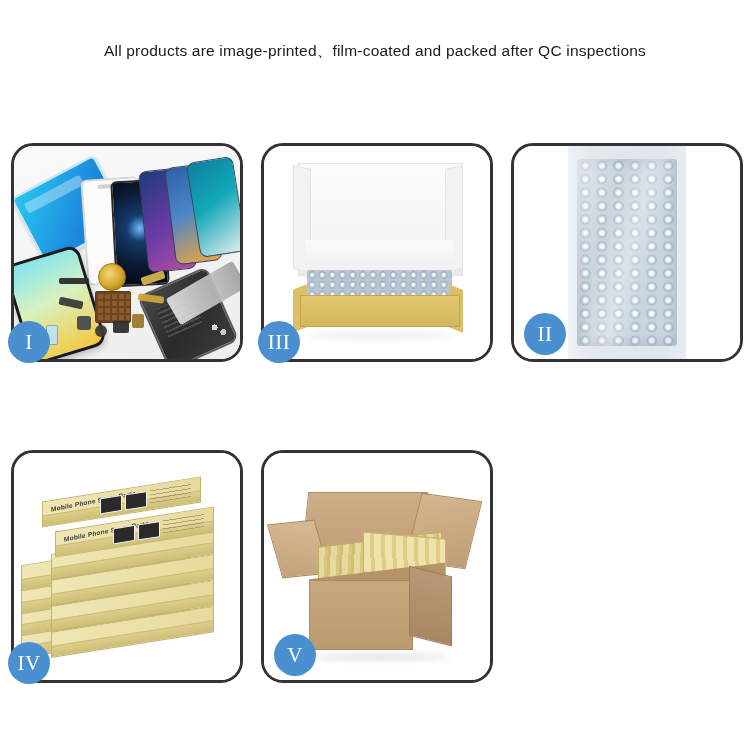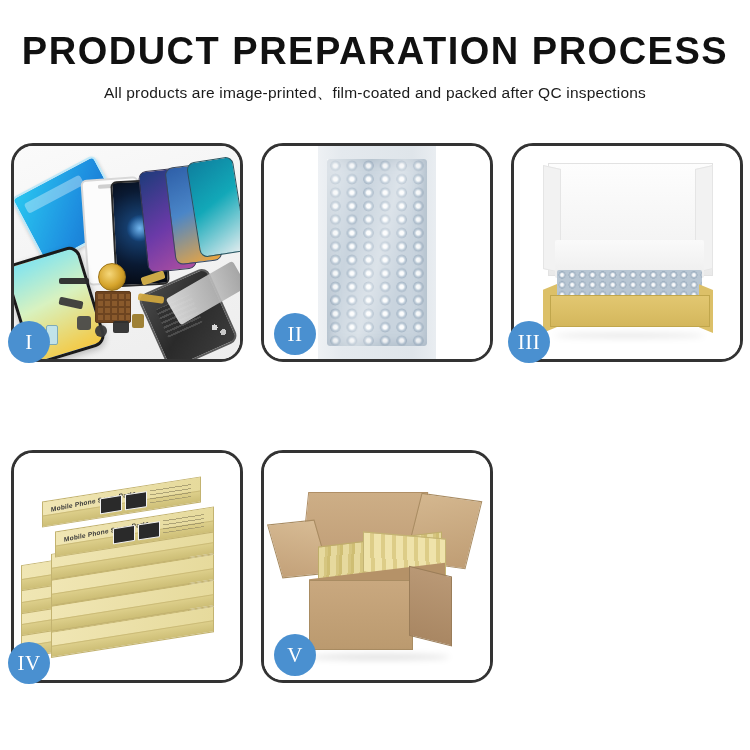--- a/index.html
+++ b/index.html
@@ -372,21 +372,20 @@
   }
   .sc-shadow{
     position:absolute;left:10%;bottom:8%;width:70%;height:6px;
     background:rgba(0,0,0,.12);filter:blur(3px);border-radius:50%;
   }
 </style>
 </head>
 <body>
 
 <div class="header">
-  <div class="title">PRODUCT PREPARATION PROCESS</div>
   <div class="subtitle">All products are image-printed、film-coated and packed after QC inspections</div>
 </div>
 
 <div class="grid">
 
   <div class="panel">
     <div class="panel-inner p1">
       <div class="scr s-blue"></div>
       <div class="scr s-white"></div>
       <div class="scr s-dark"></div>
@@ -406,41 +405,41 @@
       <div class="flex f6"></div>
       <div class="flex f7"></div>
       <div class="flex f8"></div>
       <div class="flex f9"></div>
       <div class="screws"></div>
     </div>
     <div class="badge">I</div>
   </div>
 
   <div class="panel">
-    <div class="panel-inner p2">
-      <div class="wrapsheet"></div>
-      <div class="bubbles"></div>
-      <div class="bub-shine"></div>
-    </div>
-    <div class="badge tucked">II</div>
-  </div>
-
-  <div class="panel">
     <div class="panel-inner p3">
       <div class="m-lid"></div>
       <div class="m-lid-l"></div>
       <div class="m-lid-r"></div>
       <div class="m-foam"></div>
       <div class="m-bub"></div>
       <div class="m-flapl"></div>
       <div class="m-flapr"></div>
       <div class="m-front"></div>
       <div class="m-shadow"></div>
     </div>
     <div class="badge">III</div>
+  </div>
+
+  <div class="panel">
+    <div class="panel-inner p2">
+      <div class="wrapsheet"></div>
+      <div class="bubbles"></div>
+      <div class="bub-shine"></div>
+    </div>
+    <div class="badge tucked">II</div>
   </div>
 
   <div class="panel">
     <div class="panel-inner p4">
       <div class="stackwrap">
         <div class="sbox b4">
             <div class="lid"></div>
           </div>
         <div class="sbox b3">
             <div class="lid"></div>

